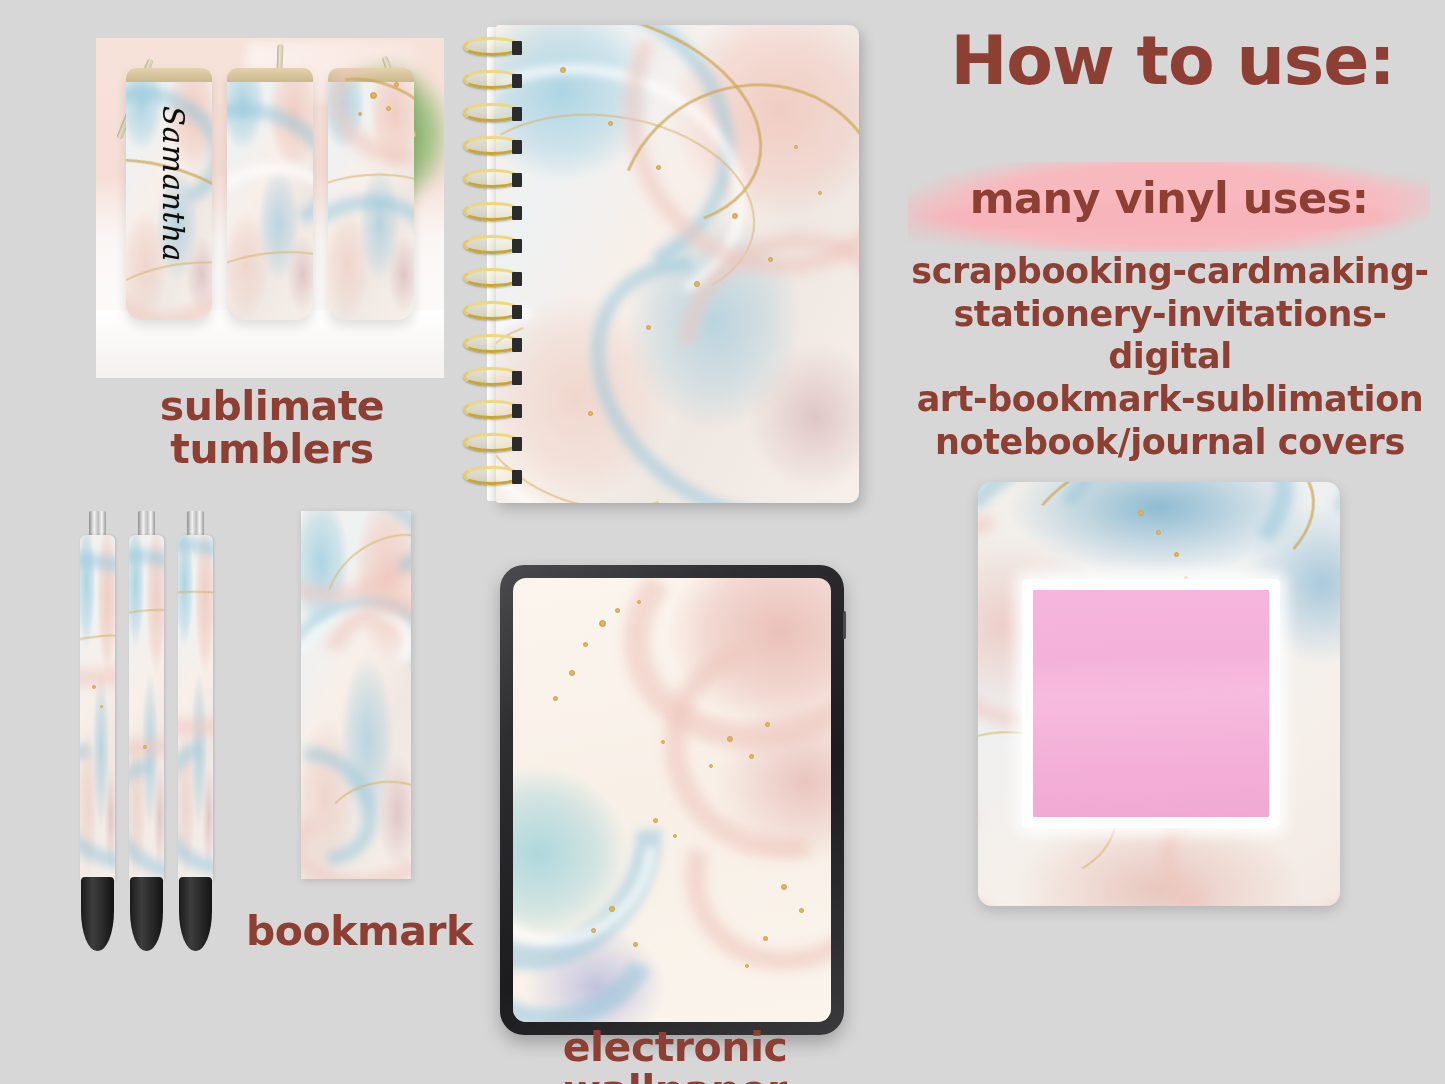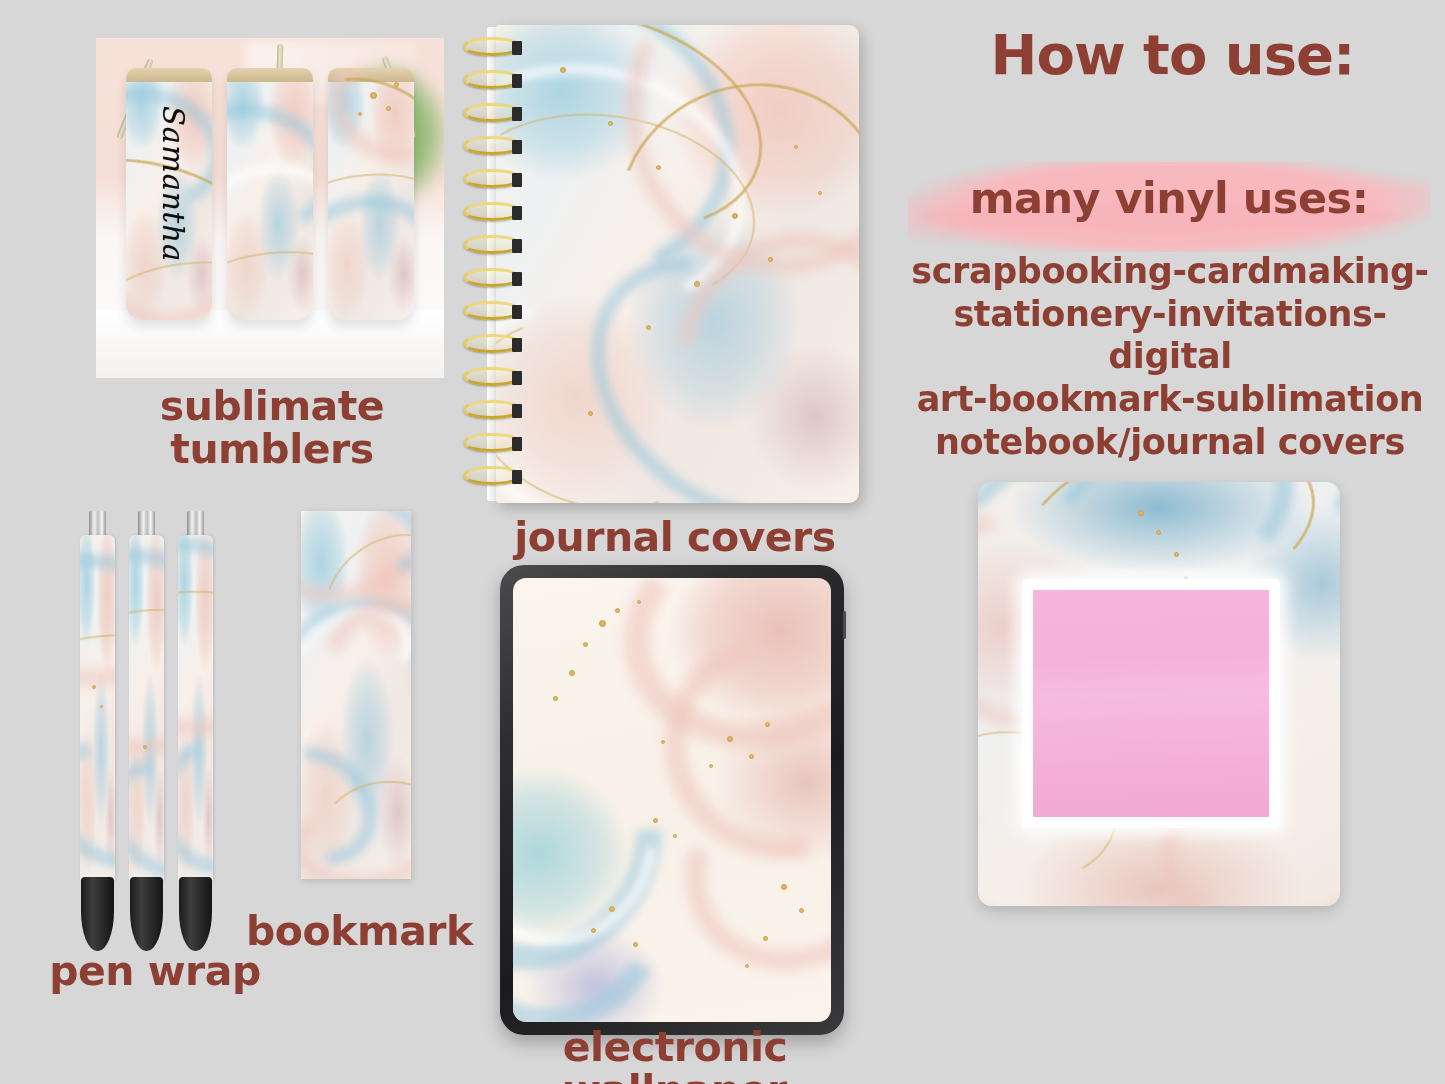--- a/index.html
+++ b/index.html
@@ -229,21 +229,21 @@
   }
   #vinyl .sticky-note {
     position: absolute; left: 11px; top: 11px; right: 11px; bottom: 11px;
     background: linear-gradient(178deg, #f6b5dd 0%, #f4b2da 30%, #f7bbdf 46%, #f3aed7 78%, #f1a9d4 100%);
     border-radius: 1px;
   }
 
   
   #how-title {
     left: 905px; top: 28px; width: 535px;
-    font-size: 56px; line-height: 0.98;
+    font-size: 68px; line-height: 0.98;
     letter-spacing: -1px;
   }
   #brush-stroke {
     left: 908px; top: 162px; width: 522px; height: 90px;
     background:
       radial-gradient(ellipse 52% 62% at 50% 48%, #f8b9be 0%, #f8b9be 72%, rgba(248,185,190,0) 100%),
       radial-gradient(ellipse 50% 44% at 24% 62%, #f6b2b8 0%, rgba(246,178,184,0) 80%),
       radial-gradient(ellipse 46% 40% at 78% 40%, #f9bcc1 0%, rgba(249,188,193,0) 80%);
     filter: blur(0.6px);
   }
@@ -365,21 +365,20 @@
     <div class="ring" style="left:0px;  top:210px;"></div>
     <div class="ring" style="left:0px;  top:243px;"></div>
     <div class="ring" style="left:0px;  top:276px;"></div>
     <div class="ring" style="left:0px;  top:309px;"></div>
     <div class="ring" style="left:0px;  top:342px;"></div>
     <div class="ring" style="left:0px;  top:375px;"></div>
     <div class="ring" style="left:0px;  top:408px;"></div>
     <div class="ring" style="left:0px;  top:441px;"></div>
   </div>
 
-  <div class="abs label" id="lbl-journal">journal covers</div>
 
   <div class="abs" id="pens-wrap">
     <div class="pen" style="left:0px;">
       <div class="clicker"></div>
       <div class="barrel swirl">
         <div class="blue-band" style="left:-70px; top:20px; width:180px; height:90px; transform:rotate(10deg);"></div>
         <div class="pink-band" style="left:-60px; top:60px; width:170px; height:90px; transform:rotate(-6deg);"></div>
         <div class="gold-vein thin" style="left:-56px; top:100px; width:160px; height:70px; transform:rotate(-4deg);"></div>
         <div class="blue-band" style="left:-40px; top:210px; width:150px; height:120px; transform:rotate(-150deg);"></div>
         <div class="glitter" style="left:12px; top:150px; width:4px; height:4px;"></div>
@@ -405,21 +404,20 @@
       <div class="barrel swirl">
         <div class="blue-band" style="left:-62px; top:6px; width:180px; height:86px; transform:rotate(14deg);"></div>
         <div class="gold-vein thin" style="left:-58px; top:56px; width:170px; height:74px; transform:rotate(4deg);"></div>
         <div class="pink-band" style="left:-54px; top:100px; width:160px; height:100px; transform:rotate(-8deg);"></div>
         <div class="blue-band" style="left:-24px; top:200px; width:140px; height:140px; transform:rotate(-160deg);"></div>
       </div>
       <div class="tip"></div>
     </div>
   </div>
 
-  <div class="abs label" id="lbl-penwrap">pen wrap</div>
 
   <div class="abs swirl" id="bookmark">
     <div class="pink-band" style="left:-40px; top:-30px; width:170px; height:120px; transform:rotate(-16deg);"></div>
     <div class="blue-band" style="left:10px; top:-20px; width:120px; height:80px; transform:rotate(24deg);"></div>
     <div class="gold-vein thin" style="left:20px; top:30px; width:130px; height:90px; transform:rotate(-34deg);"></div>
     <div class="blue-band" style="left:-20px; top:90px; width:150px; height:110px; transform:rotate(-20deg);"></div>
     <div class="white-band" style="left:-14px; top:100px; width:130px; height:90px; transform:rotate(-24deg);"></div>
     <div class="pink-band" style="left:20px; top:90px; width:130px; height:110px; transform:rotate(150deg);"></div>
     <div class="blue-band" style="left:-50px; top:240px; width:130px; height:110px; transform:rotate(40deg);"></div>
     <div class="pink-band" style="left:-10px; top:280px; width:150px; height:100px; transform:rotate(-8deg);"></div>

